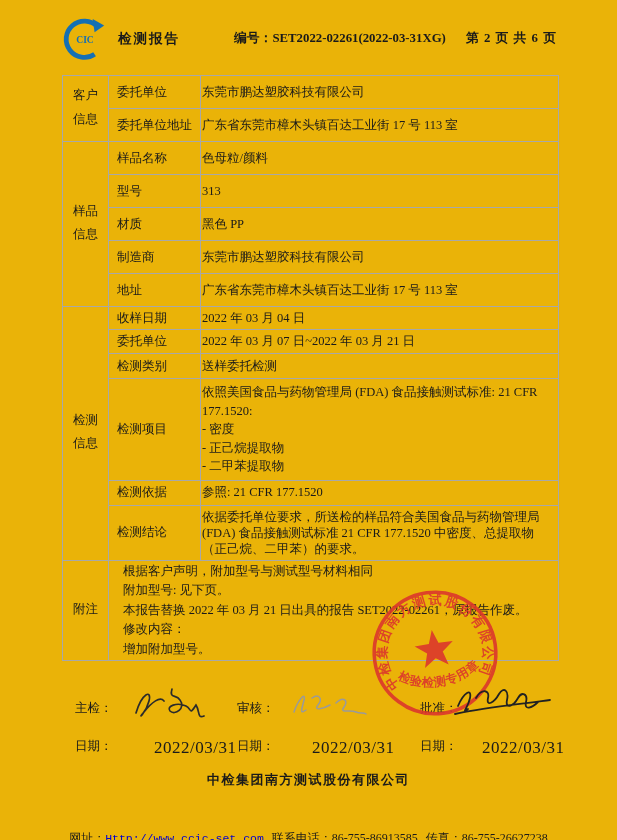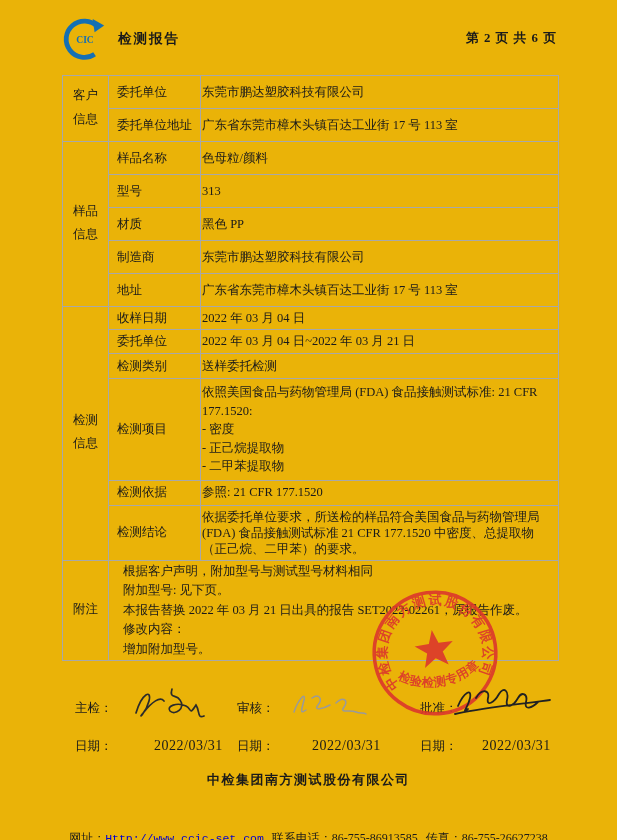--- a/index.html
+++ b/index.html
@@ -20,21 +20,21 @@
   td.val{padding-right:8px;}
   td.multi{white-space:pre-line;line-height:18.6px;padding-top:4px;padding-bottom:4px;}
   td.wrap3{line-height:16px;padding-top:3px;padding-bottom:3px;}
   td.note{white-space:pre-line;line-height:19.4px;padding-left:14px;padding-right:8px;}
   tr.h33{height:33px;} tr.h23{height:23px;} tr.h24{height:24px;} tr.h25{height:25px;}
   tr.h93{height:93px;} tr.h50{height:50px;} tr.h98{height:98px;}
   
   .abs{position:absolute;}
   .sig-label{font-size:12.5px;z-index:2;}
   .date-label{font-size:12.5px;}
-  .date-val{font-size:14px;letter-spacing:.5px;}
+  .date-val{font-size:17px;letter-spacing:.5px;}
   .sigsvg{z-index:6;}
   
   .seal{position:absolute;left:357px;top:575px;width:156px;height:156px;z-index:5;
         transform:rotate(-8deg);opacity:.9;pointer-events:none;}
   
   .foot{position:absolute;left:0;width:617px;text-align:center;}
   .foot-name{top:771px;font-family:"Liberation Sans","DejaVu Sans",sans-serif;font-weight:bold;
              font-size:13px;letter-spacing:1.5px;}
   .foot-line{top:793px;font-size:12px;}
   .foot-line2{top:830px;font-size:12px;}
@@ -46,20 +46,21 @@
 <body>
 
 <div class="page">
 
   <svg class="hdr-logo" viewBox="0 0 48 48">
     <path d="M 37,11 A 19,19 0 1 0 34,40" fill="none" stroke="#1470b4" stroke-width="5"></path>
     <polygon points="44,10 32,3 34,17" fill="#1470b4"></polygon>
     <text x="24" y="28" text-anchor="middle" font-size="10" font-weight="bold" fill="#1470b4" font-family="Liberation Serif, serif">CIC</text>
   </svg>
   <div class="hdr-title">检测报告</div>
+  <div class="hdr-no"><span>编号：</span><span>SET2022-02261(2022-03-31XG)</span></div>
   <div class="hdr-page">第 2 页 共 6 页</div>
 
   <table class="rpt">
     <colgroup>
         <col style="width:46px">
         <col style="width:92px">
         <col style="width:358px">
       </colgroup>
     <tbody>
       <tr class="h33">
@@ -95,21 +96,21 @@
         <td class="val">广东省东莞市樟木头镇百达工业街 17 号 113 室</td>
       </tr>
       <tr class="h23">
         <td class="cat" rowspan="6">检测
 信息</td>
         <td class="lbl">收样日期</td>
         <td class="val">2022 年 03 月 04 日</td>
       </tr>
       <tr class="h24">
         <td class="lbl">委托单位</td>
-        <td class="val">2022 年 03 月 04 日~2022 年 03 月 21 日</td>
+        <td class="val">2022 年 03 月 07 日~2022 年 03 月 21 日</td>
       </tr>
       <tr class="h25">
         <td class="lbl">检测类别</td>
         <td class="val">送样委托检测</td>
       </tr>
       <tr class="h93">
         <td class="lbl">检测项目</td>
         <td class="val multi">依照美国食品与药物管理局 (FDA) 食品接触测试标准: 21 CFR
 177.1520:
 - 密度

